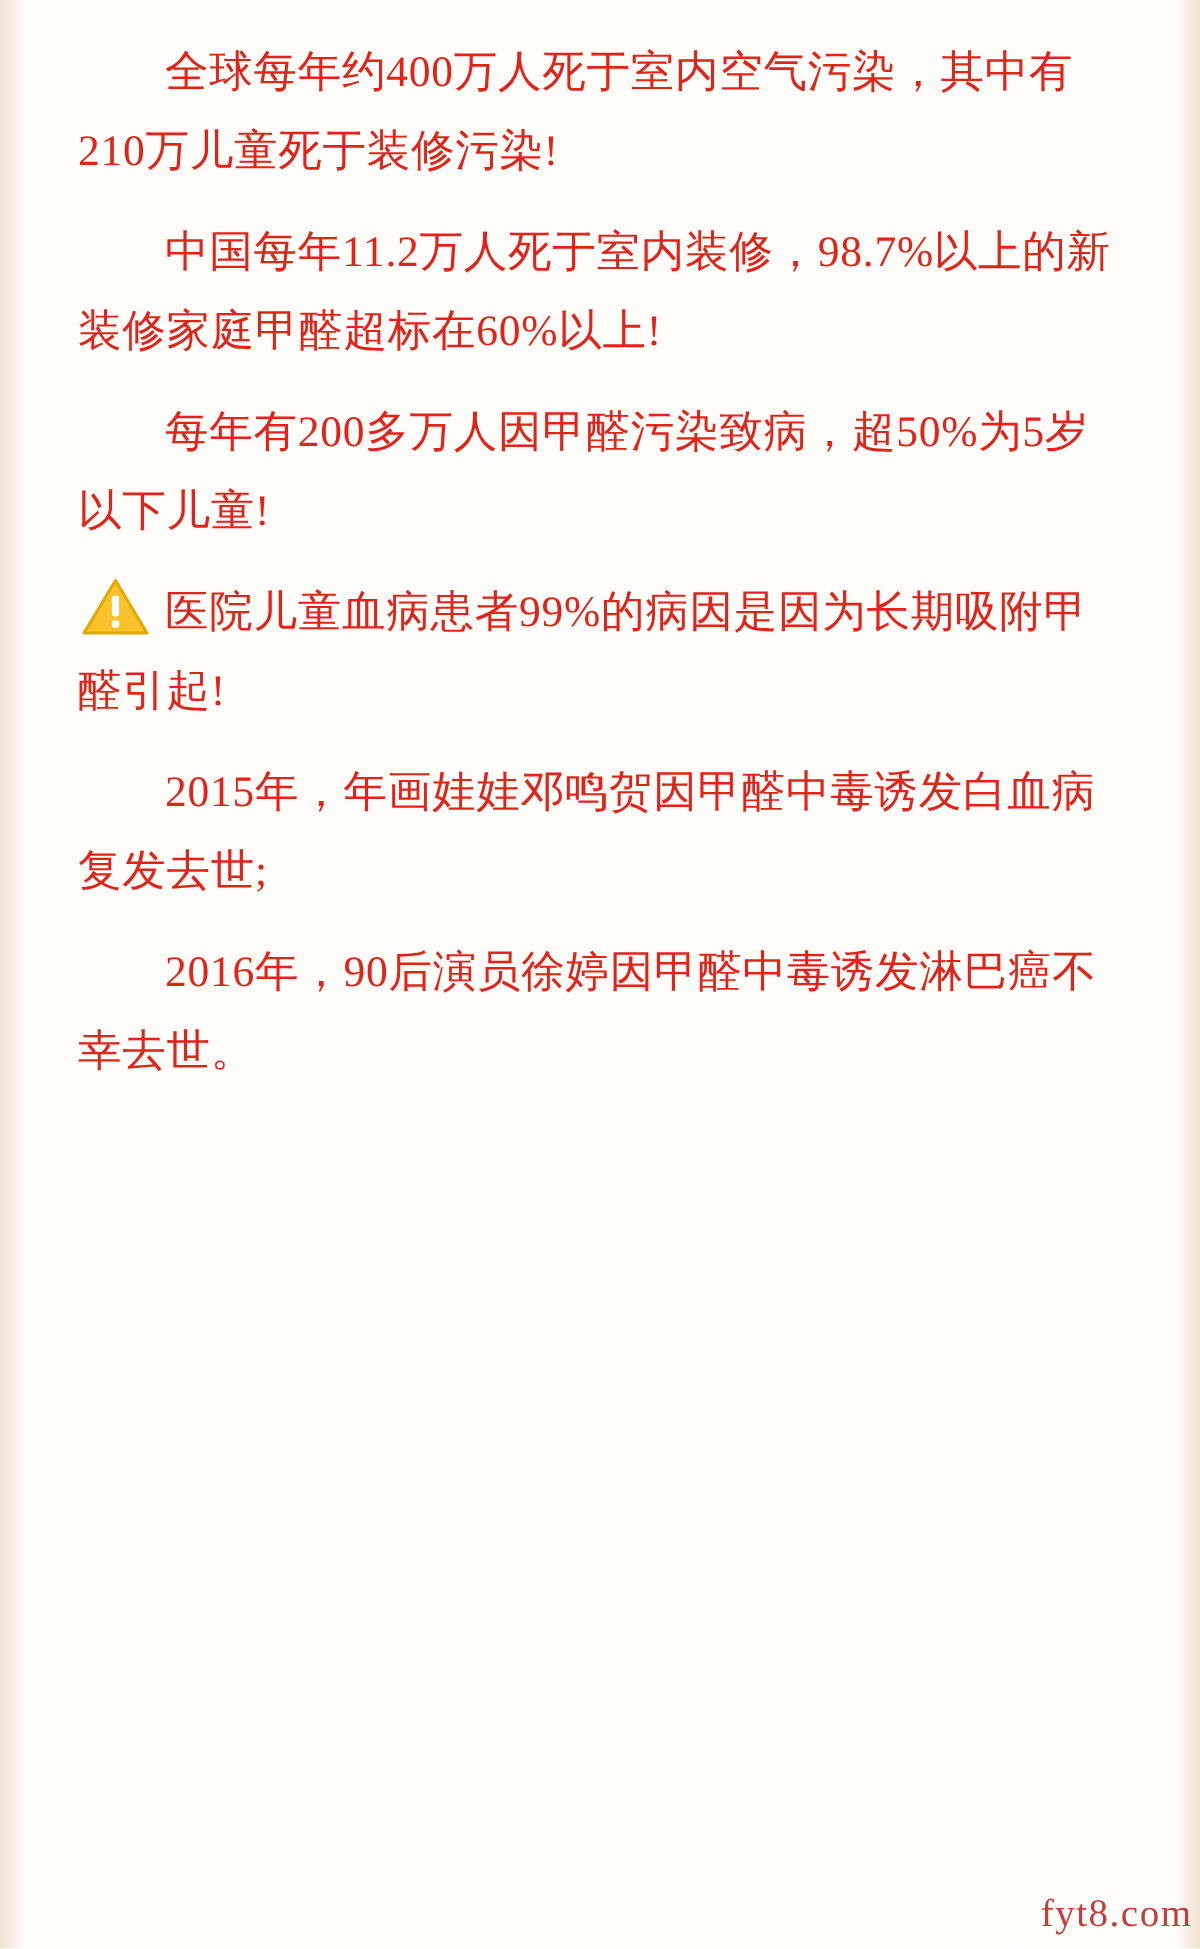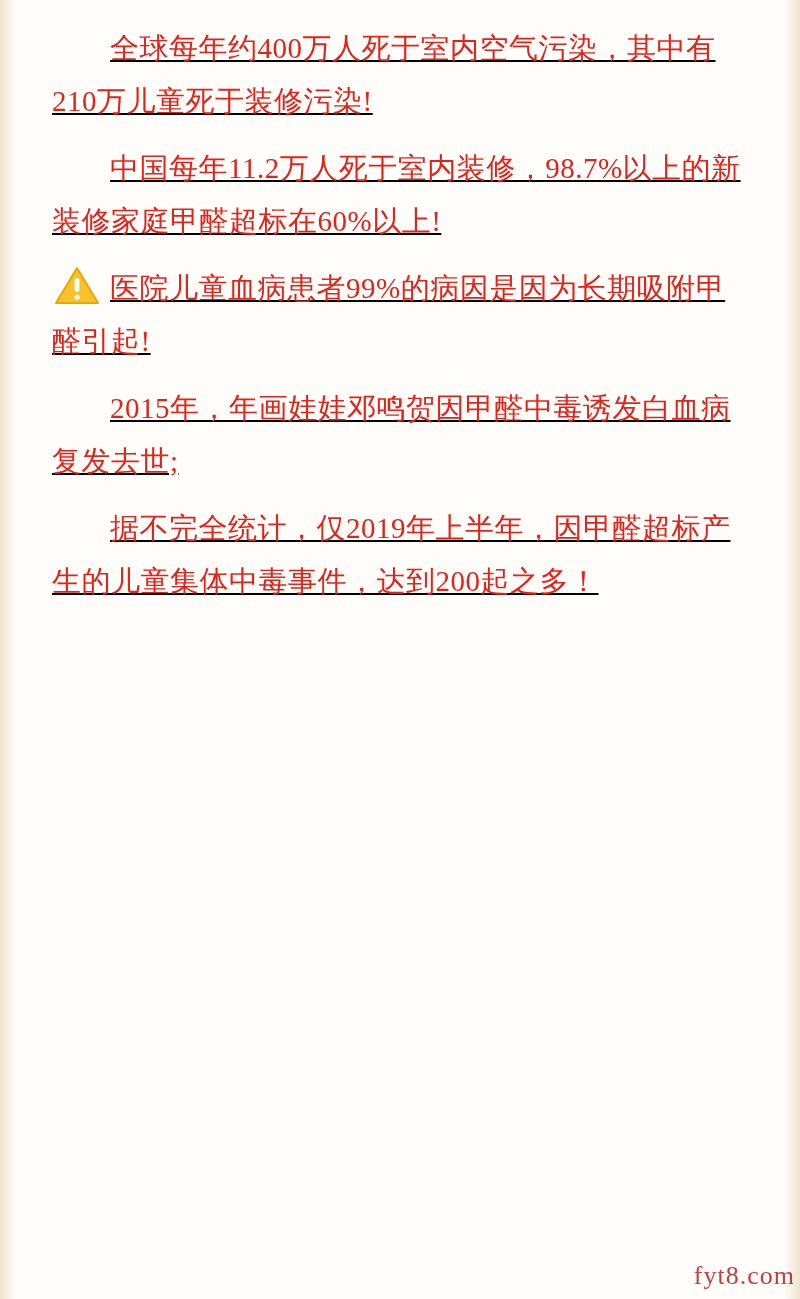--- a/index.html
+++ b/index.html
@@ -14,21 +14,20 @@
     font-family: "Liberation Serif", "DejaVu Serif", serif;
     overflow: hidden;
   }
   .page {
     position: relative;
     width: 800px;
     height: 1299px;
     background: #fffdfa;
     box-sizing: border-box;
     padding: 22px 52px 10px 52px;
-    text-decoration: underline;
   }
   
   .edge-left {
     position: absolute;
     left: 0; top: 0; bottom: 0;
     width: 16px;
     background: linear-gradient(to right, #efe2cf, rgba(255,253,250,0));
     pointer-events: none;
   }
   .edge-right {
@@ -80,28 +79,29 @@
 <body>
 
 <div class="page">
   <div class="edge-left"></div>
   <div class="edge-right"></div>
 
   <p class="para">全球每年约400万人死于室内空气污染，其中有210万儿童死于装修污染!</p>
 
   <p class="para">中国每年11.2万人死于室内装修，98.7%以上的新装修家庭甲醛超标在60%以上!</p>
 
+  <p class="para">每年有200多万人因甲醛污染致病，超50%为5岁以下儿童!</p>
 
 
   <p class="para with-icon"><span class="warn-icon"><svg width="46" height="40" viewBox="0 0 46 40" xmlns="http://www.w3.org/2000/svg">
           <path d="M23 2 L44 37 L2 37 Z" fill="#f9c22b" stroke="#e6a800" stroke-width="2" stroke-linejoin="round"></path>
           <rect x="20.6" y="12" width="4.8" height="14" rx="2" fill="#ffffff"></rect>
           <circle cx="23" cy="31" r="2.6" fill="#ffffff"></circle>
         </svg></span><span>医院儿童血病患者99%的病因是因为长期吸附甲醛引起!</span></p>
 
 
   <p class="para">2015年，年画娃娃邓鸣贺因甲醛中毒诱发白血病复发去世;</p>
 
+  <p class="para">2016年，90后演员徐婷因甲醛中毒诱发淋巴癌不幸去世。</p>
 
-  <p class="para">据不完全统计，仅2019年上半年，因甲醛超标产生的儿童集体中毒事件，达到200起之多！</p>
 
   <div class="watermark">fyt8.com</div>
 </div>
 
 </body></html>

